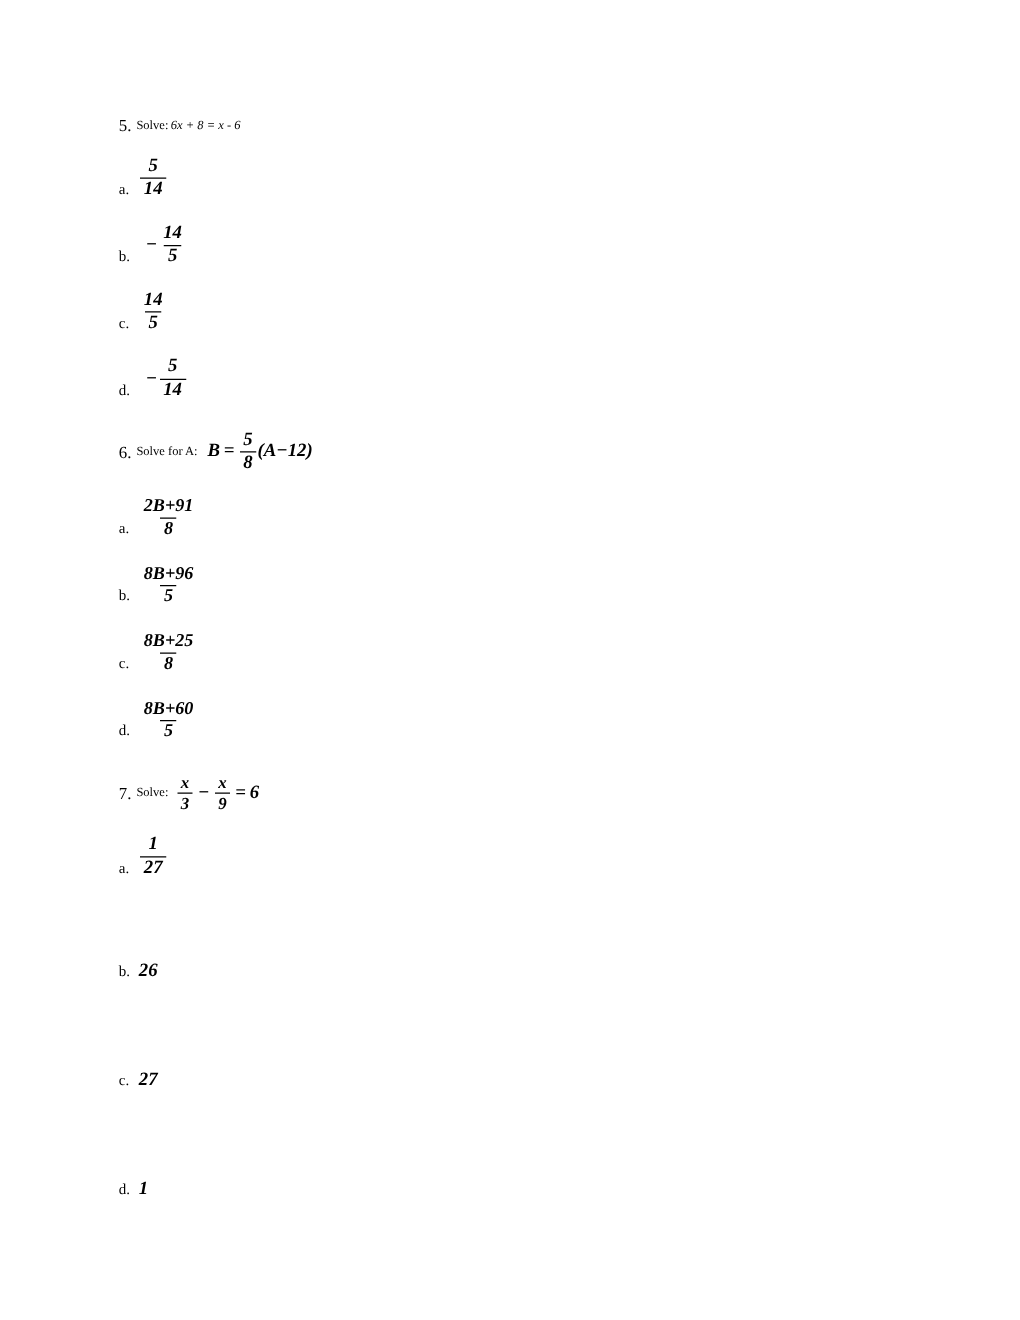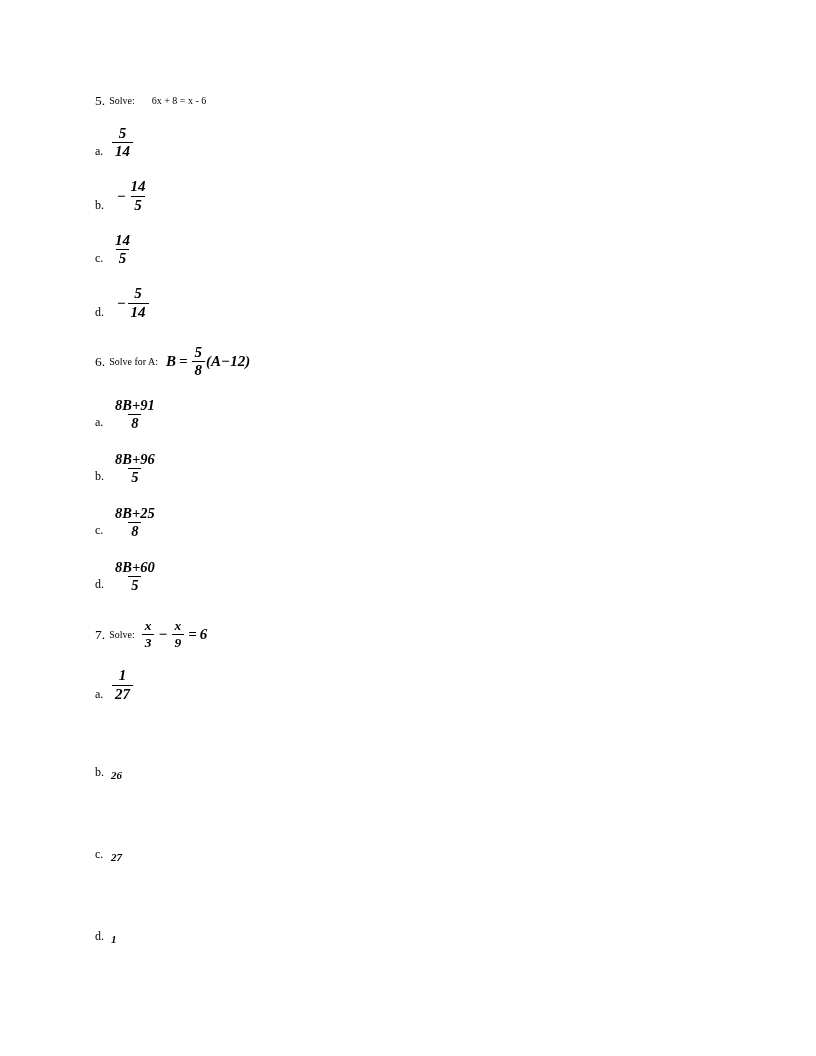--- a/index.html
+++ b/index.html
@@ -119,35 +119,35 @@
     font-weight: bold;
     font-style: italic;
     font-size: 15px;
   }
   .inline-math .op {
     margin: 0 3px;
   }
   .plain-ans {
     font-weight: bold;
     font-style: italic;
-    font-size: 11px;
+    font-size: 15px;
     margin-top: 48px;
   }
 </style>
 </head>
 <body>
 
 <div class="page">
   <div class="content">
 
     <div class="question" style="margin-bottom:14px;">
       <div class="q-stem">
         <span class="q-num">5.</span>
         <span class="q-text">Solve:</span>
-        <span class="q-text" style="margin-left:17px;">6x + 8 = x - 6</span>
+        <span class="q-text" style="margin-left:2px;font-style:italic;">6x + 8 = x - 6</span>
       </div>
 
       <div class="options" style="margin-top:16px;">
         <div class="option" style="margin-bottom:19px;">
           <span class="opt-letter">a.</span>
           <span class="opt-body">
             <span class="frac">
               <span class="num">5</span>
               <span class="den">14</span>
             </span>
@@ -201,21 +201,21 @@
           </span>
           <span class="mbold-up">(A−12)</span>
         </span>
       </div>
 
       <div class="options" style="margin-top:18px;">
         <div class="option" style="margin-bottom:20px;">
           <span class="opt-letter">a.</span>
           <span class="opt-body">
             <span class="frac wide">
-              <span class="num">8B+91</span>
+              <span class="num">2B+91</span>
               <span class="den">8</span>
             </span>
           </span>
         </div>
 
         <div class="option" style="margin-bottom:20px;">
           <span class="opt-letter">b.</span>
           <span class="opt-body">
             <span class="frac wide">
               <span class="num">8B+96</span>

